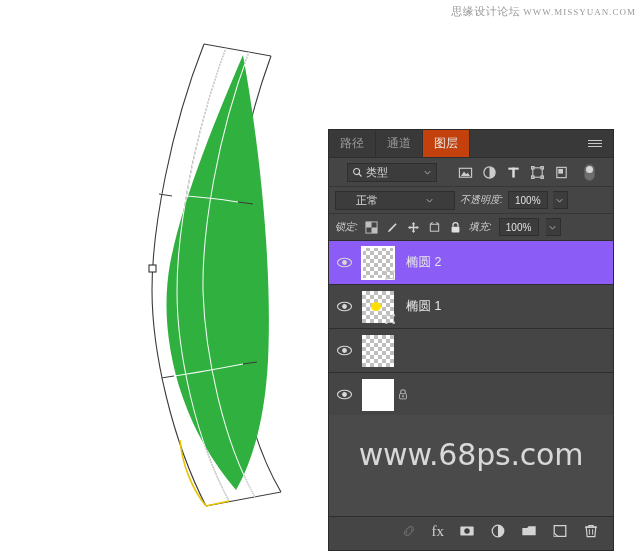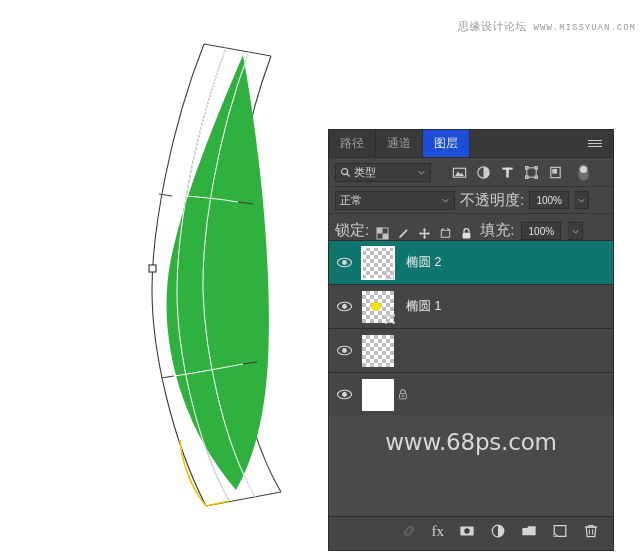--- a/index.html
+++ b/index.html
@@ -23,26 +23,26 @@
   }
   #artwork-svg {
     position: absolute;
     left: 0; top: 0;
   }
 
   
   .wm-top {
     position: absolute;
     right: 8px;
-    top: 19px;
+    top: 4px;
     font-size: 10px;
     letter-spacing: 0.5px;
     color: #9a9a9a;
     white-space: nowrap;
-    font-family: Liberation Mono, monospace;
+    font-family: Liberation Serif, serif;
   }
   .wm-top .wm-cn { font-size: 11px; }
   .wm-top .wm-en { font-size: 9px; letter-spacing: 1px; }
 
   
   #layers-panel {
     position: absolute;
     left: 328px;
     top: 129px;
     width: 286px;
@@ -69,21 +69,21 @@
     align-items: center;
     padding: 0 11px;
     font-size: 12px;
     color: #9a9a9a;
     background: #393939;
     border-right: 1px solid #2e2e2e;
     cursor: pointer;
     white-space: nowrap;
   }
   .tab.active {
-    background: #1d4ed8;
+    background: #c2410c;
     color: #e8e8e8;
   }
   .panel-menu-btn {
     position: absolute;
     right: 7px;
     top: 0;
     height: 27px;
     width: 18px;
     display: flex;
     flex-direction: column;
@@ -96,21 +96,21 @@
     height: 1px;
     background: #c8c8c8;
     width: 14px;
   }
 
   
   .filter-row {
     height: 28px;
     display: flex;
     align-items: center;
-    padding: 0 6px;
+    padding: 0 18px;
     background: #454545;
     border-bottom: 1px solid #363636;
     gap: 18px;
   }
   .kind-select {
     width: 96px;
     height: 19px;
     background: #3c3c3c;
     border: 1px solid #2e2e2e;
     display: flex;
@@ -174,25 +174,25 @@
     border-bottom: 1px solid #363636;
   }
   .blend-select {
     width: 120px;
     height: 19px;
     background: #3c3c3c;
     border: 1px solid #2e2e2e;
     box-sizing: border-box;
     display: flex;
     align-items: center;
-    padding: 0 4px;
+    padding: 0 20px;
     cursor: pointer;
   }
   .blend-select .bl-label { flex: 1 1 auto; font-size: 11px; color: #dcdcdc; }
-  .inline-label { font-size: 15px; color: #cfcfcf; white-space: nowrap; }
+  .inline-label { font-size: 10px; color: #cfcfcf; white-space: nowrap; font-style: italic; }
   .num-field {
     width: 40px;
     height: 18px;
     background: #3c3c3c;
     border: 1px solid #2e2e2e;
     box-sizing: border-box;
     display: flex;
     align-items: center;
     justify-content: center;
     font-size: 10px;
@@ -206,21 +206,21 @@
     border-left: none;
     box-sizing: border-box;
     display: flex; align-items: center; justify-content: center;
     cursor: pointer;
   }
 
   
   .lock-row {
     height: 26px;
     display: flex;
-    align-items: flex-end;
+    align-items: center;
     padding: 0 6px;
     gap: 7px;
     border-bottom: 1px solid #2e2e2e;
   }
   .lock-icons { display: flex; align-items: center; gap: 8px; }
   .licon { width: 13px; height: 13px; display: block; cursor: pointer; }
 
   
   .layer-list {
     background: #3c3c3c;
@@ -229,21 +229,21 @@
   }
   .layer-row {
     height: 43px;
     display: flex;
     align-items: center;
     border-bottom: 1px solid #2e2e2e;
     background: #454545;
     position: relative;
     cursor: pointer;
   }
-  .layer-row.selected { background: #0f766e; align-items: center; }
+  .layer-row.selected { background: #8b5cf6; align-items: center; }
   .eye-cell {
     width: 30px;
     display: flex;
     align-items: center;
     justify-content: center;
     flex: 0 0 auto;
     cursor: pointer;
   }
   .thumb-wrap {
     width: 38px; height: 38px;
@@ -300,23 +300,23 @@
 
   
   .list-empty {
     background: #4a4a4a;
     height: 101px;
     position: relative;
   }
   .wm-panel {
     position: absolute;
     left: 0; right: 0;
-    top: 14px;
+    top: 22px;
     text-align: center;
-    font-size: 23px;
+    font-size: 30px;
     color: #d8d8d8;
     font-family: "DejaVu Sans", sans-serif;
     letter-spacing: -0.2px;
   }
 
   
   .panel-footer {
     height: 28px;
     background: #454545;
     border-top: 1px solid #2e2e2e;

